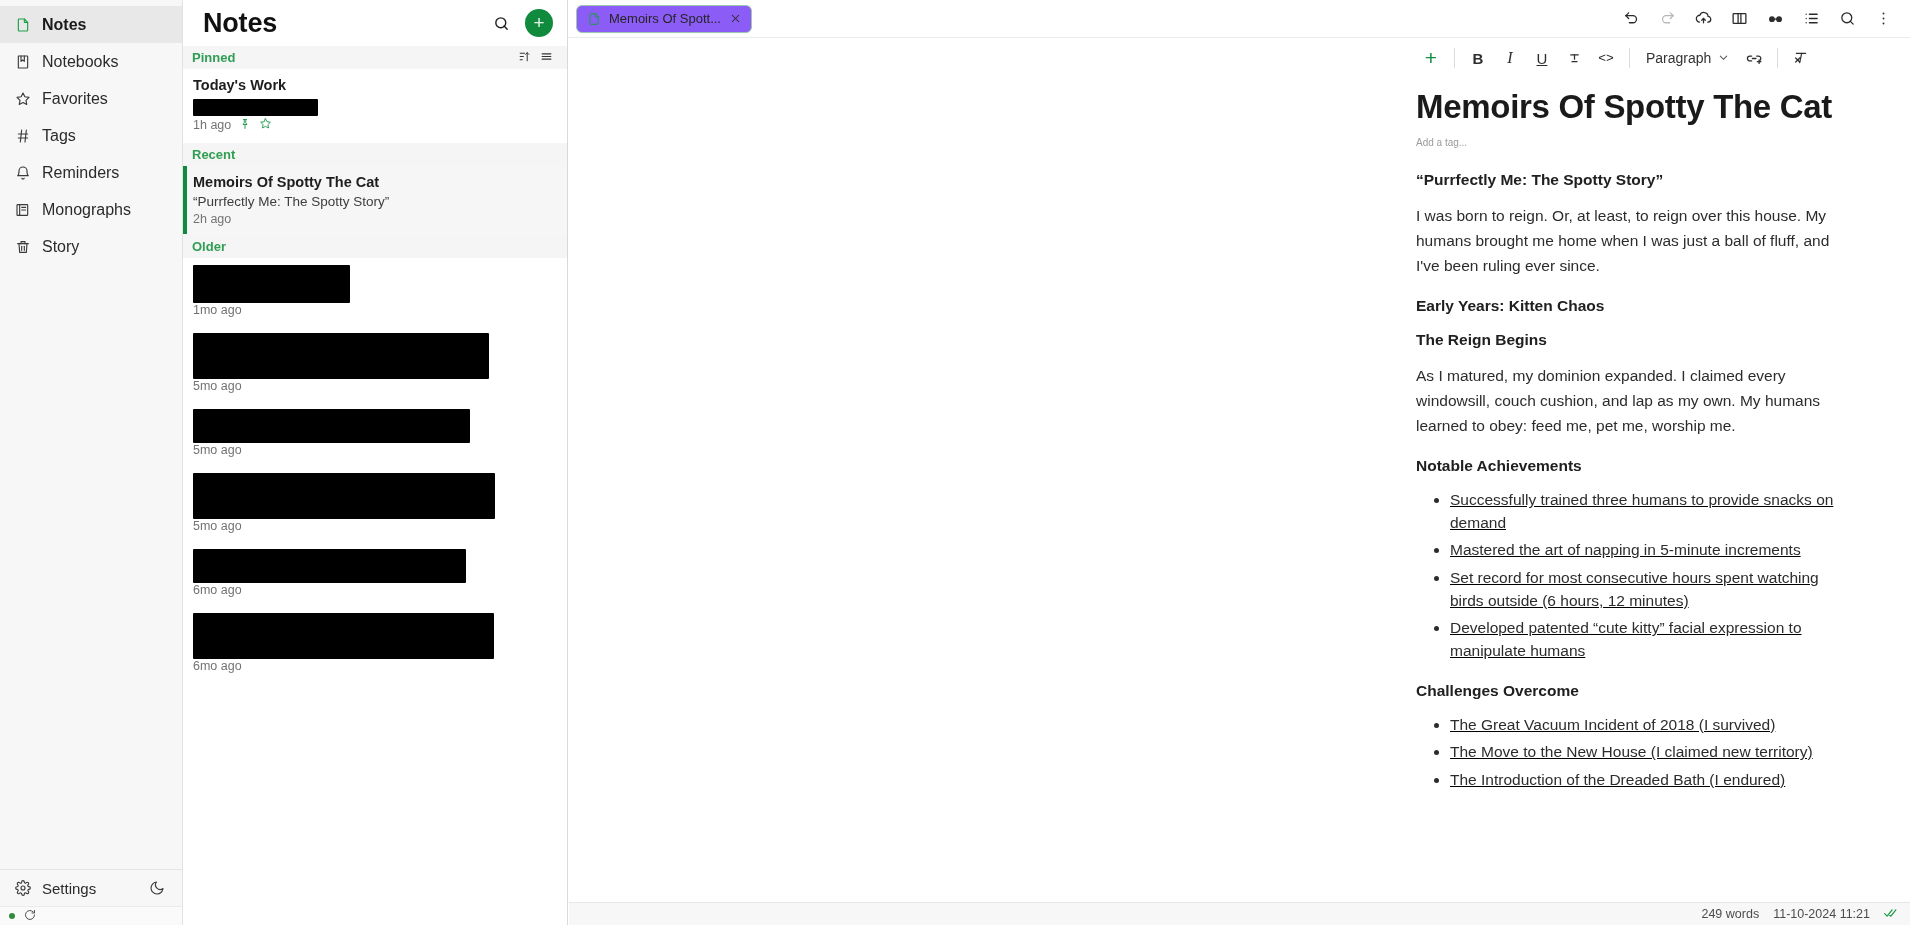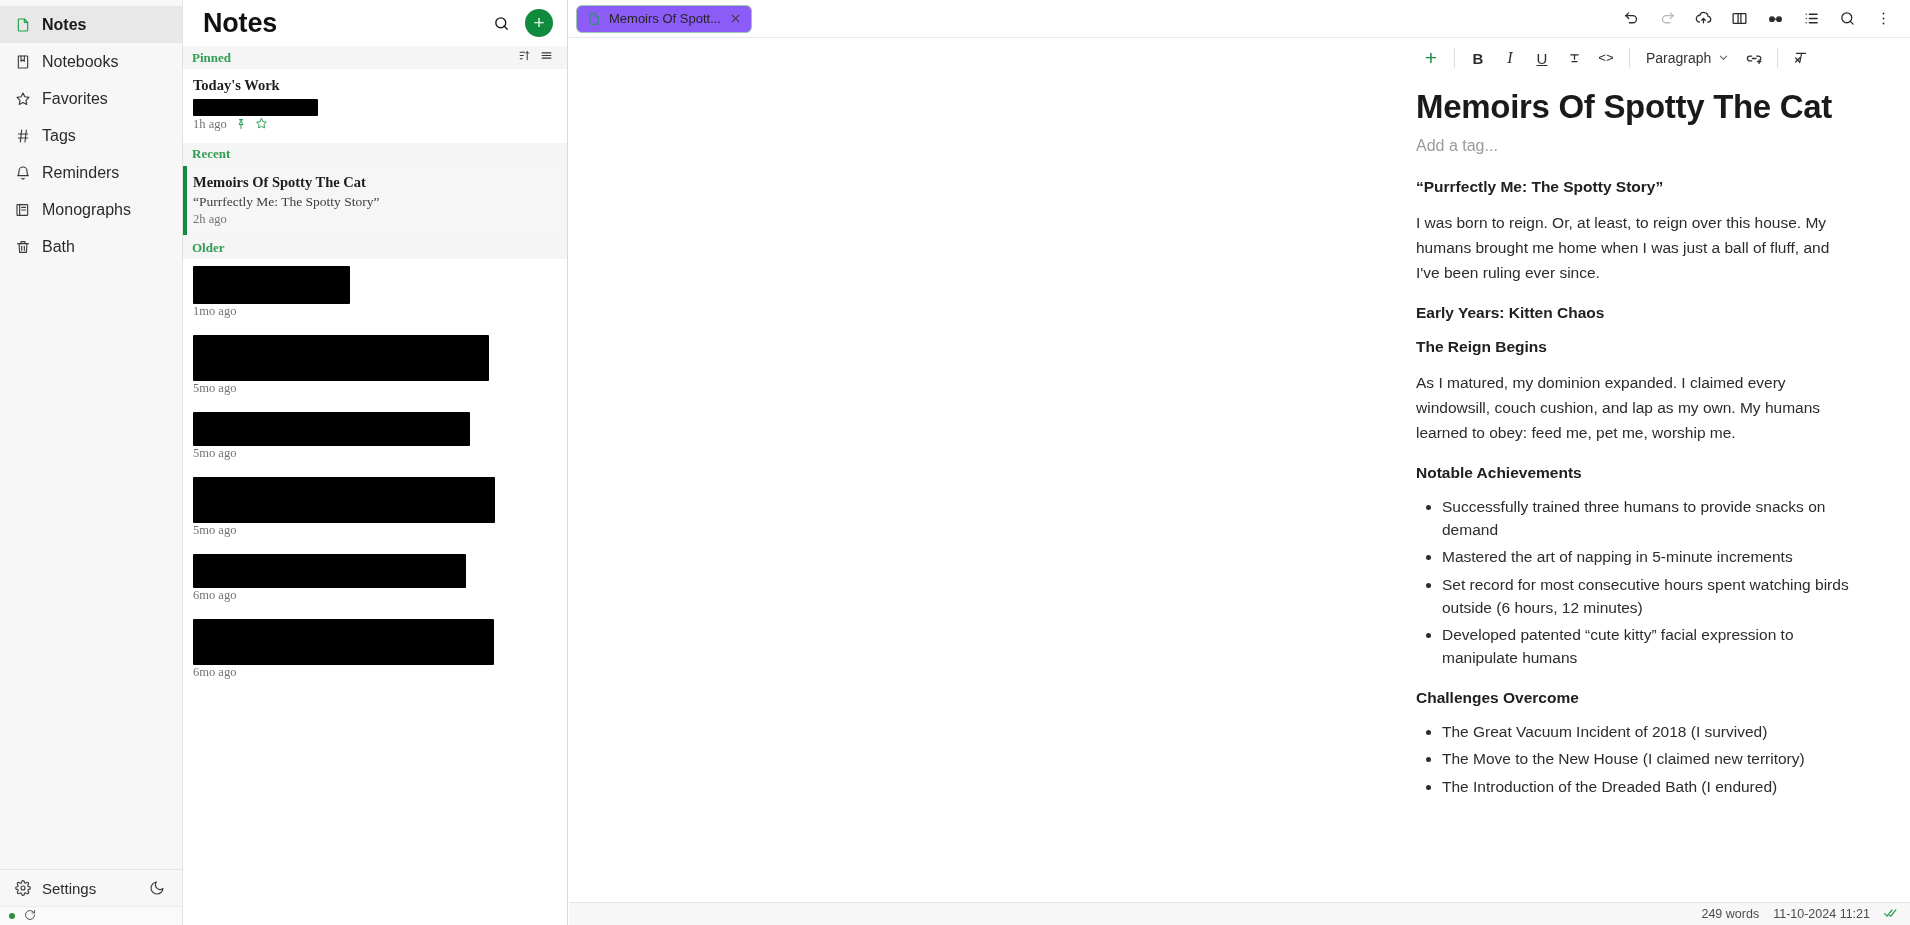--- a/index.html
+++ b/index.html
@@ -61,21 +61,21 @@
   }
   #notelist-title { font-size: 27px; font-weight: bold; color: #111; flex: 1; letter-spacing: -0.2px; }
   .icon-btn { width: 32px; height: 32px; display: flex; align-items: center; justify-content: center; cursor: pointer; border-radius: 4px; }
   #add-note-btn {
     width: 28px; height: 28px; border-radius: 50%;
     background: #108a3c; display: flex; align-items: center; justify-content: center;
     color: #fff; cursor: pointer; margin-left: 4px;
   }
   #add-note-btn .plus { font-size: 19px; line-height: 0.8; font-weight: 300; color: #dff3e4; }
 
-  #notelist-scroll { flex: 1; overflow: hidden; font-family: Liberation Serif, serif; }
+  #notelist-scroll { flex: 1; overflow: hidden; }
 
   .group-head {
     background: #f5f5f5;
     height: 23px; display: flex; align-items: center;
     padding: 0 14px 0 9px;
     font-size: 13px; font-weight: bold; color: #2f9e52;
   }
   .group-head .gh-label { flex: 1; }
   .gh-icons { display: flex; gap: 9px; align-items: center; }
 
@@ -132,25 +132,25 @@
     height: 26px; padding: 0 8px; font-size: 14px; color: #333;
     cursor: pointer; border-radius: 4px;
   }
 
   #doc-scroll { flex: 1; overflow: hidden; padding: 0 0 0 0; position: relative; }
   #doc-inner { padding: 10px 60px 0 848px; }
   #doc-title {
     font-size: 33px; font-weight: bold; color: #1a1a1a;
     letter-spacing: -0.3px; line-height: 1.18; margin-bottom: 10px;
   }
-  #tag-input { font-size: 16px; color: #9b9b9b; margin-bottom: 22px; cursor: text; }
+  #tag-input { font-size: 10px; color: #9b9b9b; margin-bottom: 22px; cursor: text; }
 
   .doc-h { font-size: 15.5px; font-weight: bold; color: #202020; margin: 0 0 13px 0; line-height: 1.3; }
   .doc-p { font-size: 15.5px; color: #2c2c2c; line-height: 1.62; margin: 0 0 18px 0; max-width: 820px; }
-  .doc-ul { margin: 0 0 18px 26px; max-width: 820px; }
+  .doc-ul { margin: 0 0 18px 34px; max-width: 820px; text-decoration: underline; }
   .doc-ul li { font-size: 15.5px; color: #2c2c2c; line-height: 1.46; margin-bottom: 5px; }
 
   #statusbar {
     position: absolute; right: 0; bottom: 0; left: 569px;
     height: 22px; background: #f7f7f7; border-top: 1px solid #e6e6e6;
     display: flex; align-items: center; justify-content: flex-end;
     gap: 14px; padding: 11px 11px; font-size: 12.5px; color: #4c4c4c;
   }
   .check-icon { color: #1f9a4a; }
 </style>
@@ -221,21 +221,21 @@
         <div class="nav-item">
           <span class="nav-icon">
             <svg width="16" height="16" viewBox="0 0 24 24" fill="none" stroke="#3a3a3a" stroke-width="1.7" stroke-linecap="round" stroke-linejoin="round">
               <path d="M4 7h16"></path>
               <path d="M10 11v6"></path>
               <path d="M14 11v6"></path>
               <path d="M6 7l1 13h10l1-13"></path>
               <path d="M9 7V4h6v3"></path>
             </svg>
           </span>
-          <span class="nav-label">Bath</span>
+          <span class="nav-label">Story</span>
         </div>
       </div>
 
     <div id="sidebar-footer">
       <div class="settings-link">
         <span class="nav-icon">
           <svg width="16" height="16" viewBox="0 0 24 24" fill="none" stroke="#3a3a3a" stroke-width="1.7">
             <circle cx="12" cy="12" r="3"></circle>
             <path d="M19.4 15a1.6 1.6 0 0 0 .3 1.8l.1.1a2 2 0 1 1-2.8 2.8l-.1-.1a1.6 1.6 0 0 0-1.8-.3 1.6 1.6 0 0 0-1 1.5V21a2 2 0 1 1-4 0v-.1A1.6 1.6 0 0 0 9 19.4a1.6 1.6 0 0 0-1.8.3l-.1.1a2 2 0 1 1-2.8-2.8l.1-.1a1.6 1.6 0 0 0 .3-1.8 1.6 1.6 0 0 0-1.5-1H3a2 2 0 1 1 0-4h.1A1.6 1.6 0 0 0 4.6 9a1.6 1.6 0 0 0-.3-1.8l-.1-.1a2 2 0 1 1 2.8-2.8l.1.1a1.6 1.6 0 0 0 1.8.3H9a1.6 1.6 0 0 0 1-1.5V3a2 2 0 1 1 4 0v.1a1.6 1.6 0 0 0 1 1.5 1.6 1.6 0 0 0 1.8-.3l.1-.1a2 2 0 1 1 2.8 2.8l-.1.1a1.6 1.6 0 0 0-.3 1.8V9a1.6 1.6 0 0 0 1.5 1H21a2 2 0 1 1 0 4h-.1a1.6 1.6 0 0 0-1.5 1z"></path>
           </svg>

